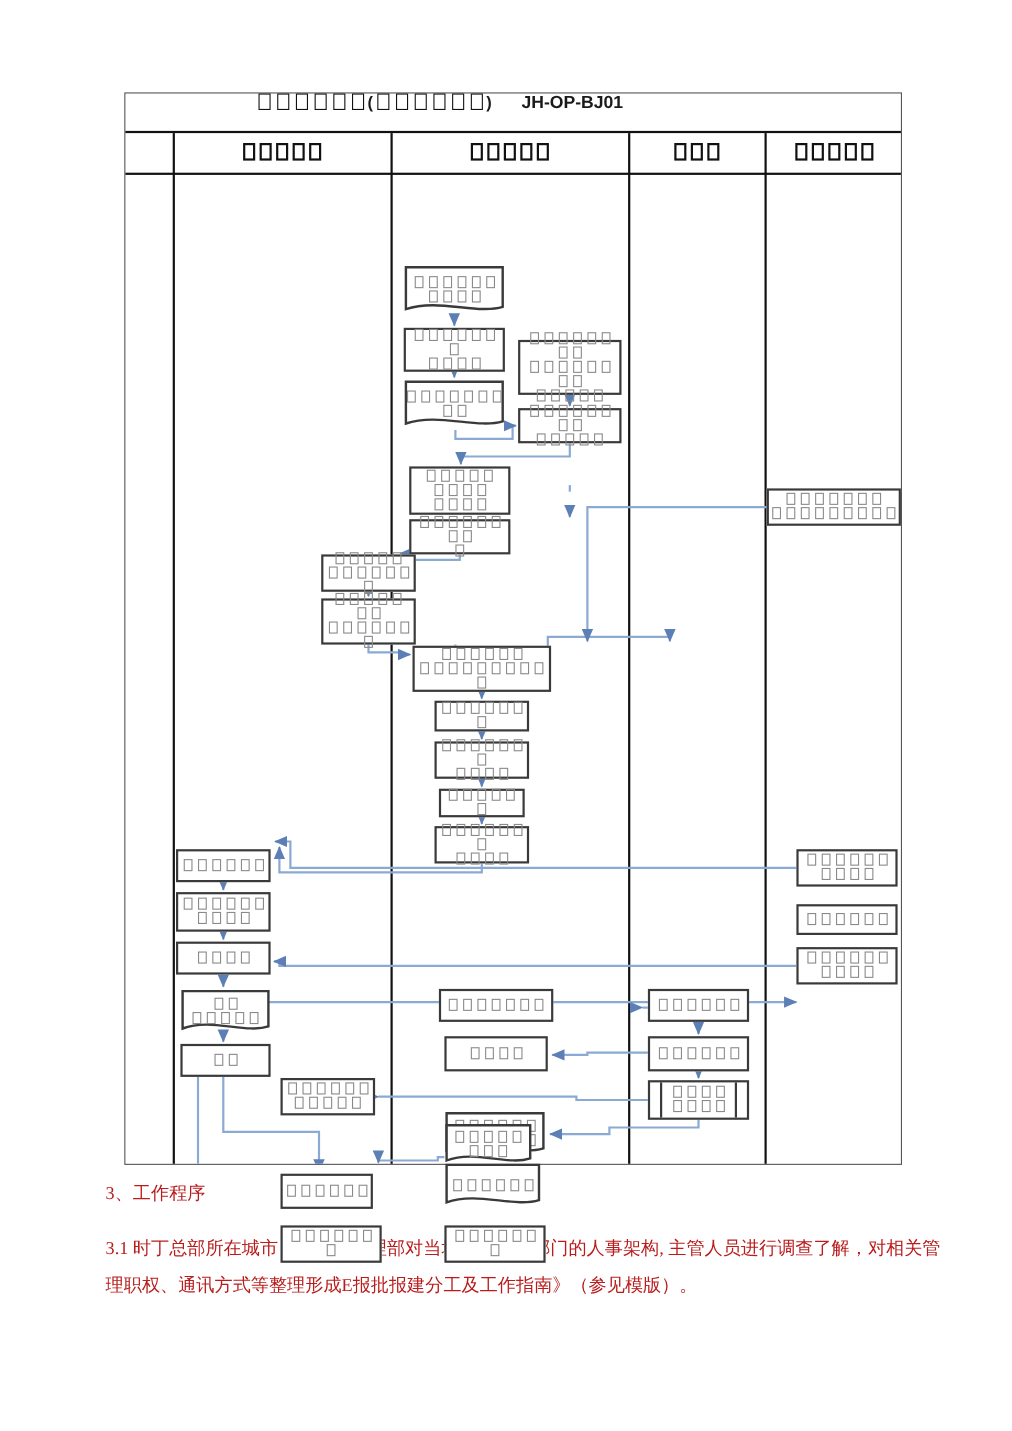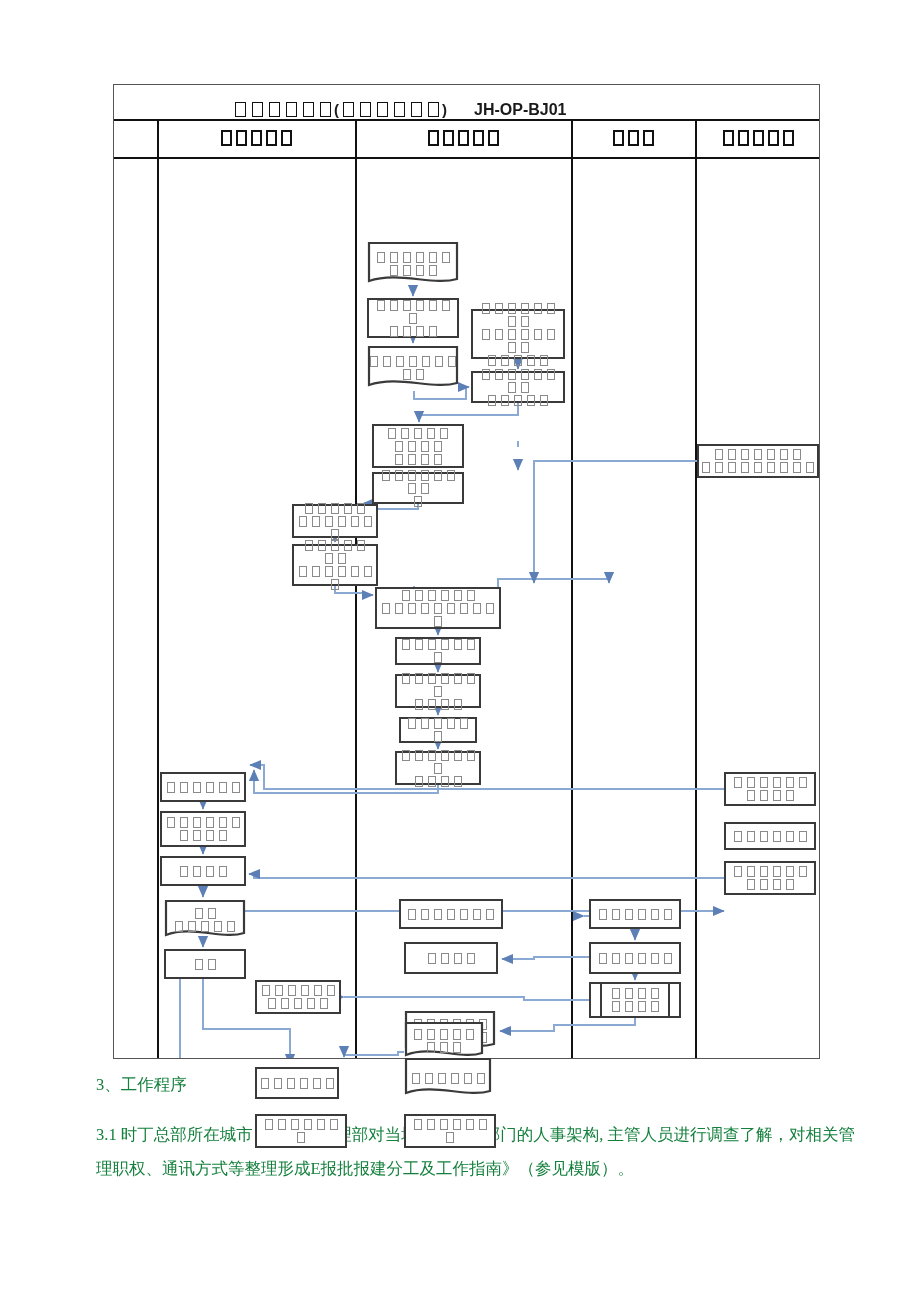--- a/index.html
+++ b/index.html
@@ -5,21 +5,21 @@
   html,body{margin:0;padding:0;background:#ffffff;}
   body{width:920px;height:1301px;position:relative;overflow:hidden;
        font-family:"Liberation Sans","DejaVu Sans",sans-serif;color:#1a1a1a;}
 
   
   #flow-table{position:absolute;left:113px;top:84px;width:707px;height:975px;
               border:1.5px solid #555;box-sizing:border-box;background:#fff;}
 
   #title-bar{position:absolute;left:0;top:0;width:100%;height:36px;
              border-bottom:2.5px solid #111;box-sizing:border-box;
-             display:flex;align-items:flex-end;}
+             display:flex;align-items:flex-start;}
   #title-text{font-size:15px;font-weight:bold;letter-spacing:1px;
               white-space:nowrap;padding-left:118px;}
   .tofu{display:inline-block;}
   .tofu i{display:inline-block;width:9px;height:13px;border:1.6px solid #111;
           margin:0 3px;vertical-align:-2px;font-style:normal;}
   #doc-code{margin-left:26px;font-size:16px;font-weight:bold;letter-spacing:0px;}
 
   
   #header-row{position:absolute;left:0;top:36px;width:100%;height:38px;
               border-bottom:2.2px solid #111;box-sizing:border-box;}
@@ -45,21 +45,21 @@
   .doc-node{border:none;background:transparent;}
   .doc-node .docwrap{position:absolute;inset:0;}
   .pp-node::before,.pp-node::after{content:"";position:absolute;top:0;bottom:0;
         width:0;border-left:2.2px solid #3a3a3a;}
   .pp-node::before{left:9px;}
   .pp-node::after{right:9px;}
 
   
   #body-copy{position:absolute;left:96px;top:1068px;width:760px;
              font-family:"Liberation Serif","DejaVu Serif",serif;}
-  #body-copy p{margin:0 0 16px 0;font-size:16.5px;line-height:34px;color:#15803d;}
+  #body-copy p{margin:0 0 16px 0;font-size:16.5px;line-height:34px;color:#b91c1c;}
   #body-copy p.indent-first{margin-top:14px;}
 </style>
 </head>
 <body>
 
 <div id="flow-table">
 
   <div id="title-bar">
     <div id="title-text">
       <span class="tofu"><i></i><i></i><i></i><i></i><i></i><i></i></span><span>(</span><span class="tofu"><i></i><i></i><i></i><i></i><i></i><i></i></span><span>)</span><span id="doc-code">JH-OP-BJ01</span>

